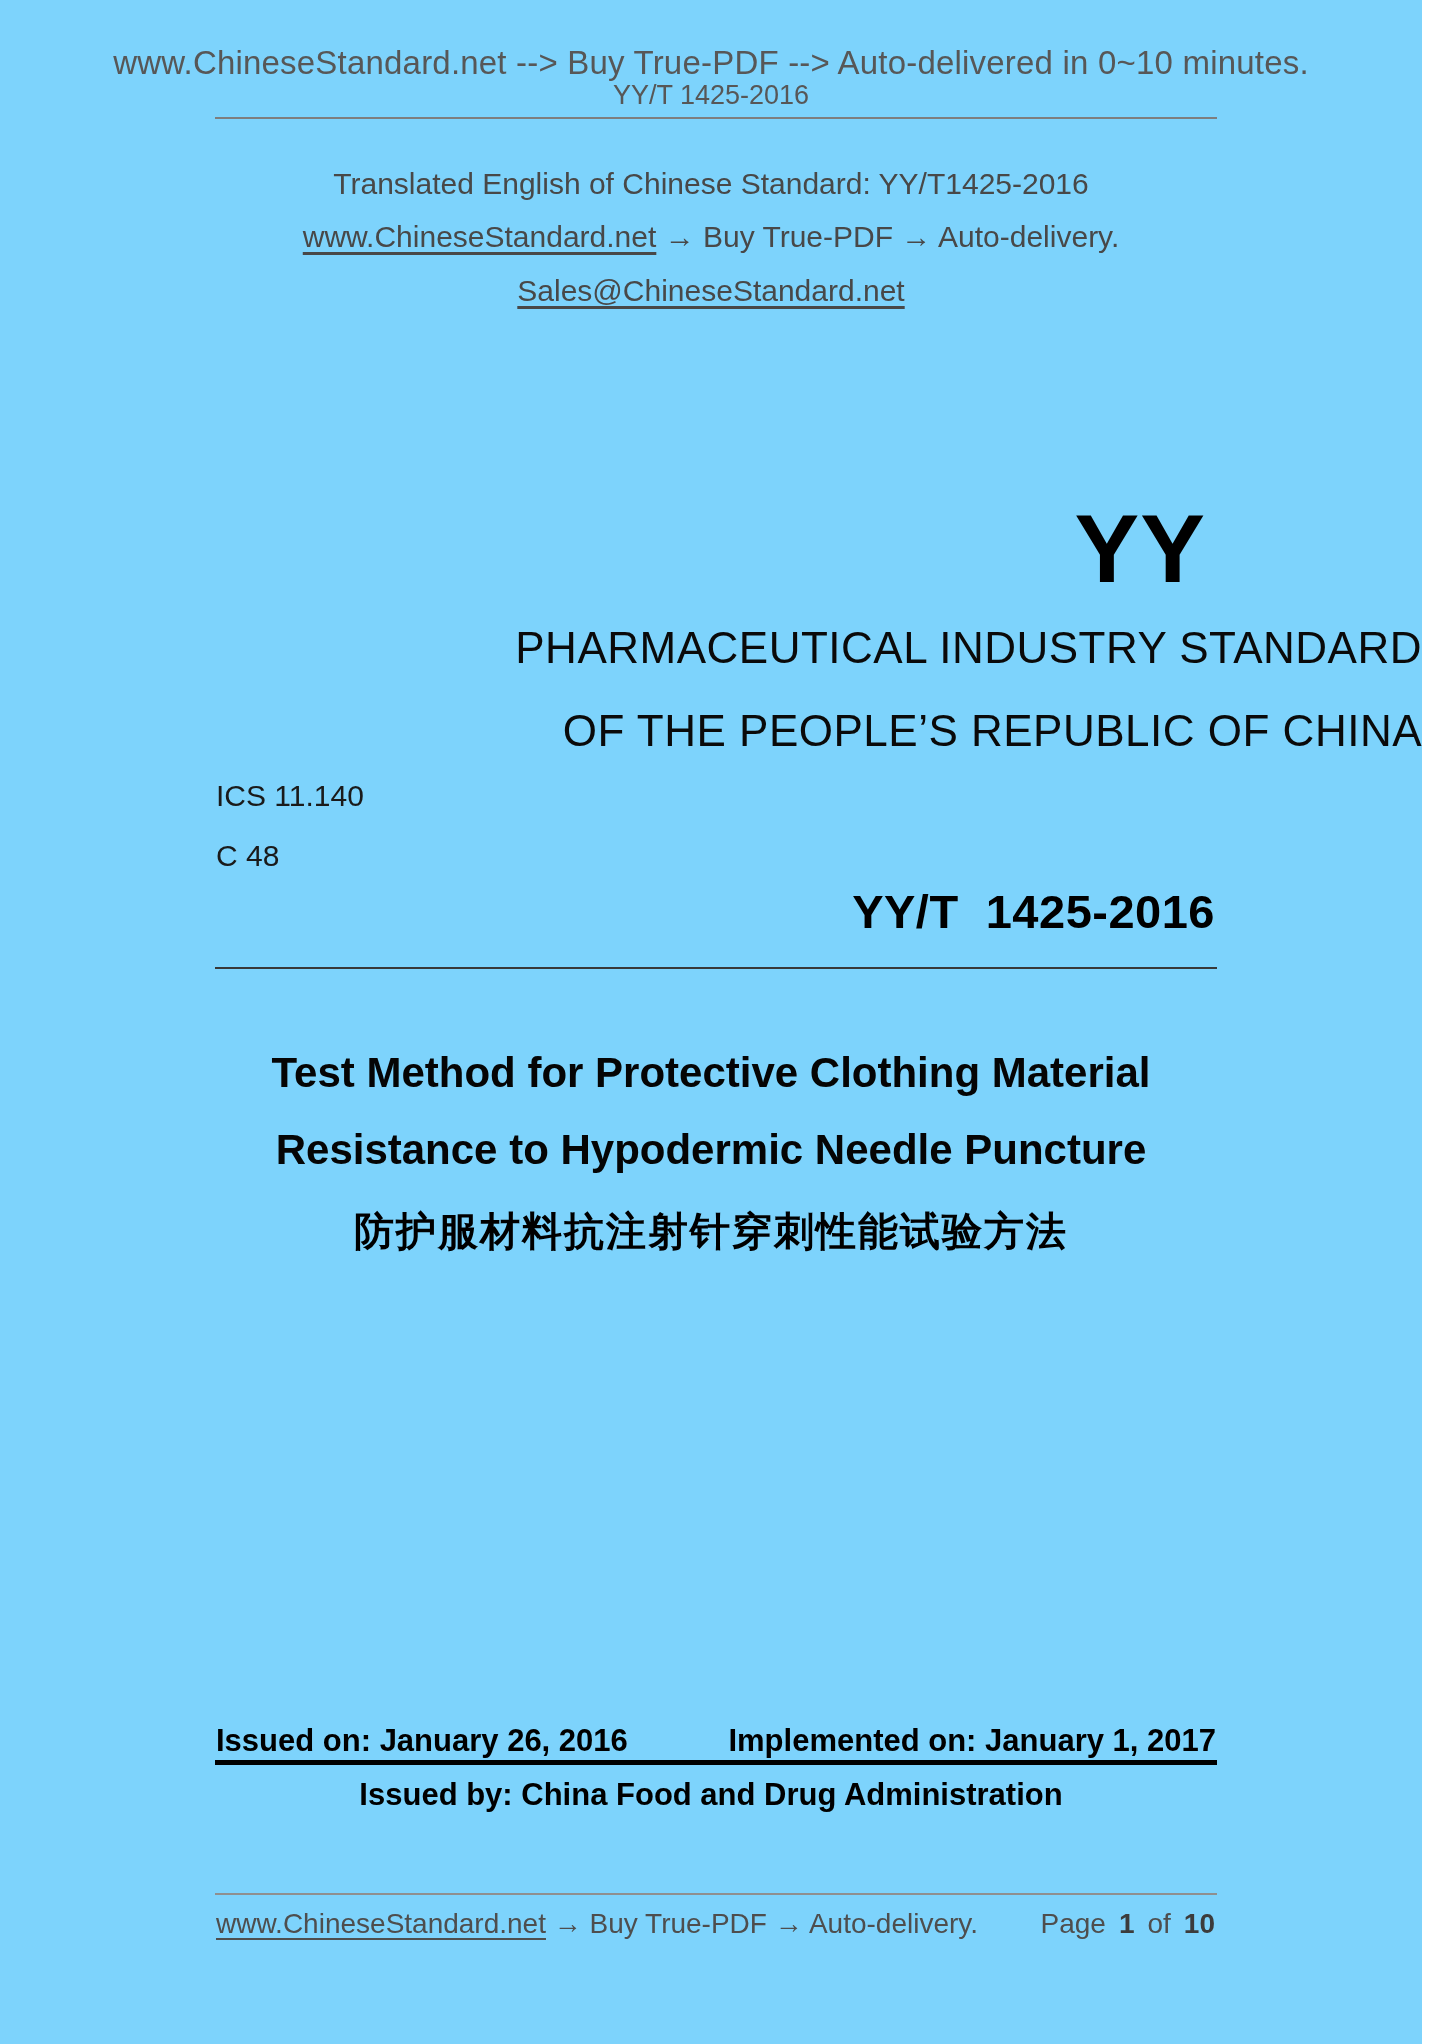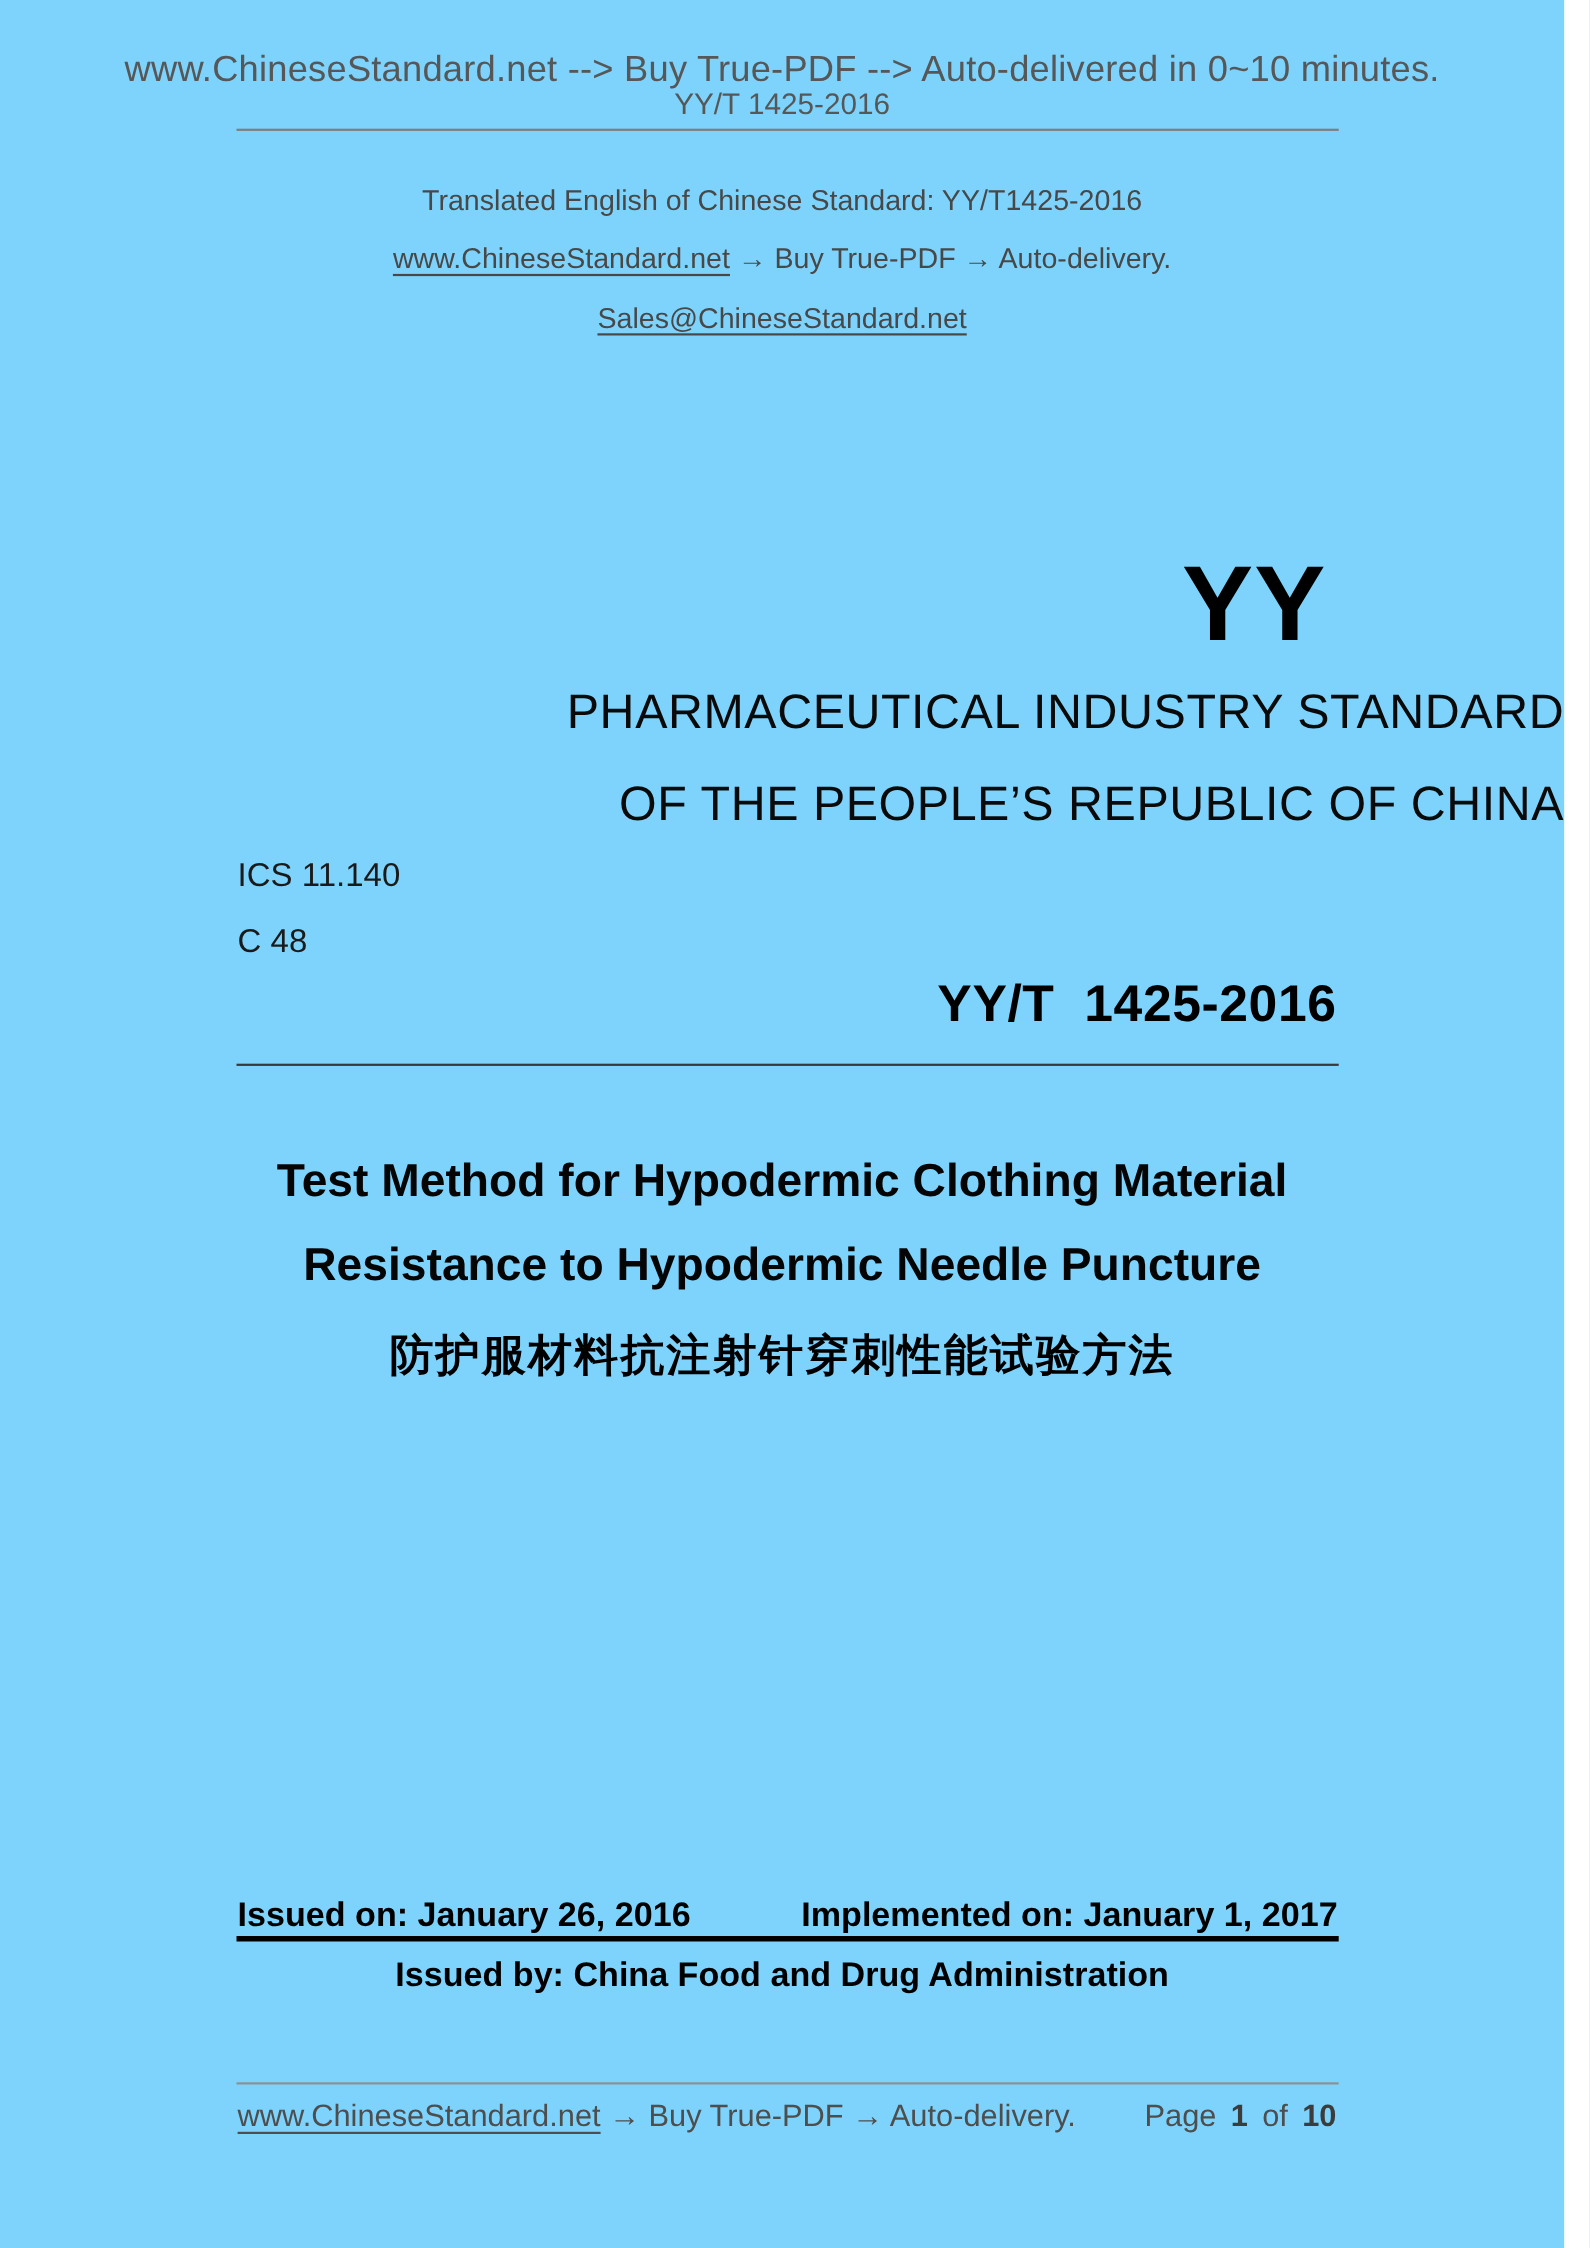--- a/index.html
+++ b/index.html
@@ -35,21 +35,21 @@
     left: 215px;
     right: 205px;
     height: 0;
   }
   .rule-top    { top: 117px;  border-top: 2px solid #7e7e7e; }
   .rule-mid    { top: 967px;  border-top: 2px solid #383838; }
   .rule-thick  { top: 1760px; border-top: 5px solid #000000; }
   .rule-footer { top: 1893px; border-top: 2px solid #8f8f8f; }
 
   
-  .translated { font-size: 26px; color: #484848; }
+  .translated { font-size: 30px; color: #484848; }
   .tr-1 { top: 167px; }
   .tr-2 { top: 220px; }
   .tr-3 { top: 274px; }
   .u-link {
     text-decoration: underline;
     text-underline-offset: 5px;
     cursor: pointer;
     color: inherit;
   }
 
@@ -148,21 +148,21 @@
 
   <div class="abs centered std-heading std-h1">PHARMACEUTICAL INDUSTRY STANDARD</div>
   <div class="abs centered std-heading std-h2">OF THE PEOPLE’S REPUBLIC OF CHINA</div>
 
   <div class="abs ics-line ics-1">ICS 11.140</div>
   <div class="abs ics-line ics-2">C 48</div>
 
   <div class="abs std-number">YY/T  1425-2016</div>
   <div class="abs rule rule-mid"></div>
 
-  <div class="abs centered title-en title-en-1">Test Method for Hypodermic Clothing Material</div>
+  <div class="abs centered title-en title-en-1">Test Method for Protective Clothing Material</div>
   <div class="abs centered title-en title-en-2">Resistance to Hypodermic Needle Puncture</div>
   <div class="abs centered title-zh">防护服材料抗注射针穿刺性能试验方法</div>
 
   <div class="abs dates-row">
     <span>Issued on: January 26, 2016</span>
     <span>Implemented on: January 1, 2017</span>
   </div>
   <div class="abs rule rule-thick"></div>
 
   <div class="abs centered issued-by">Issued by: China Food and Drug Administration</div>

